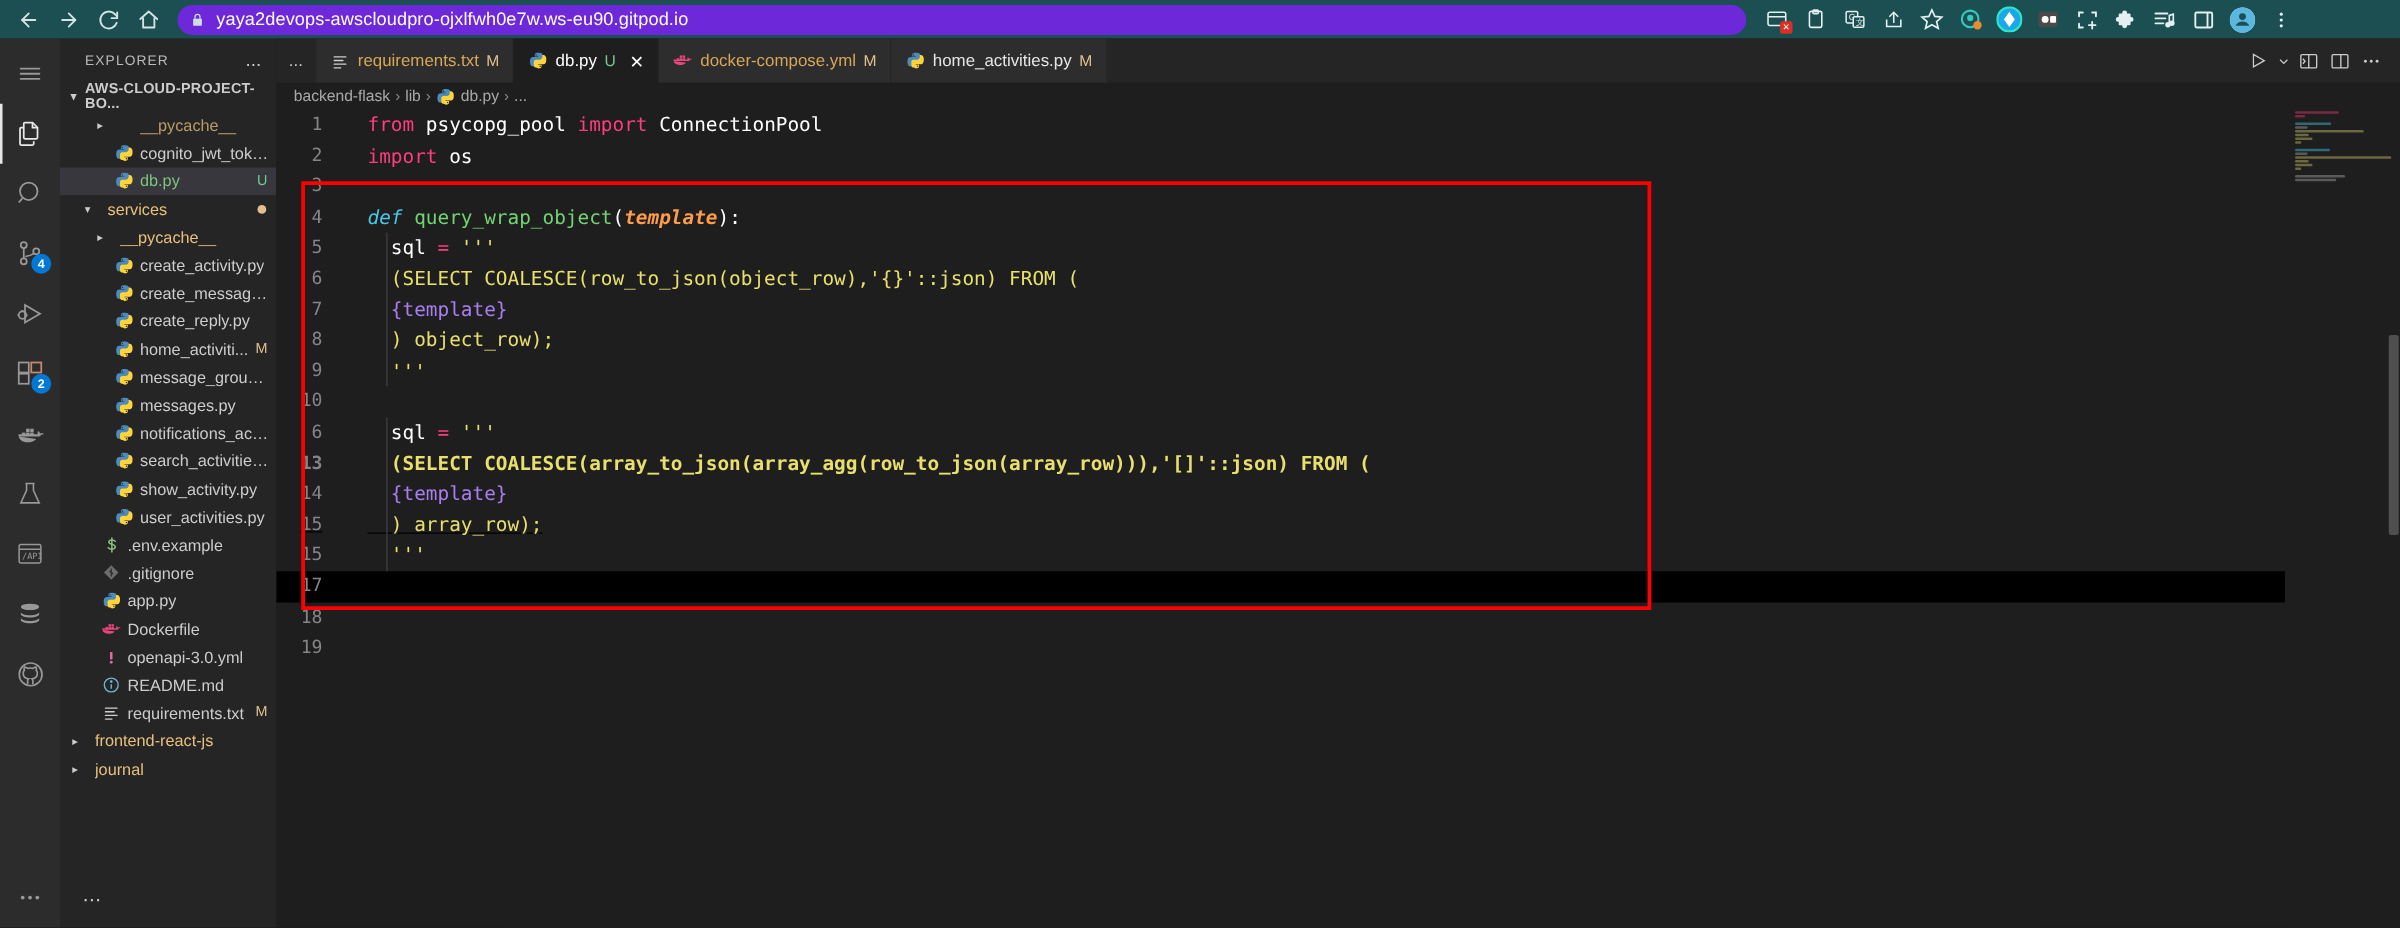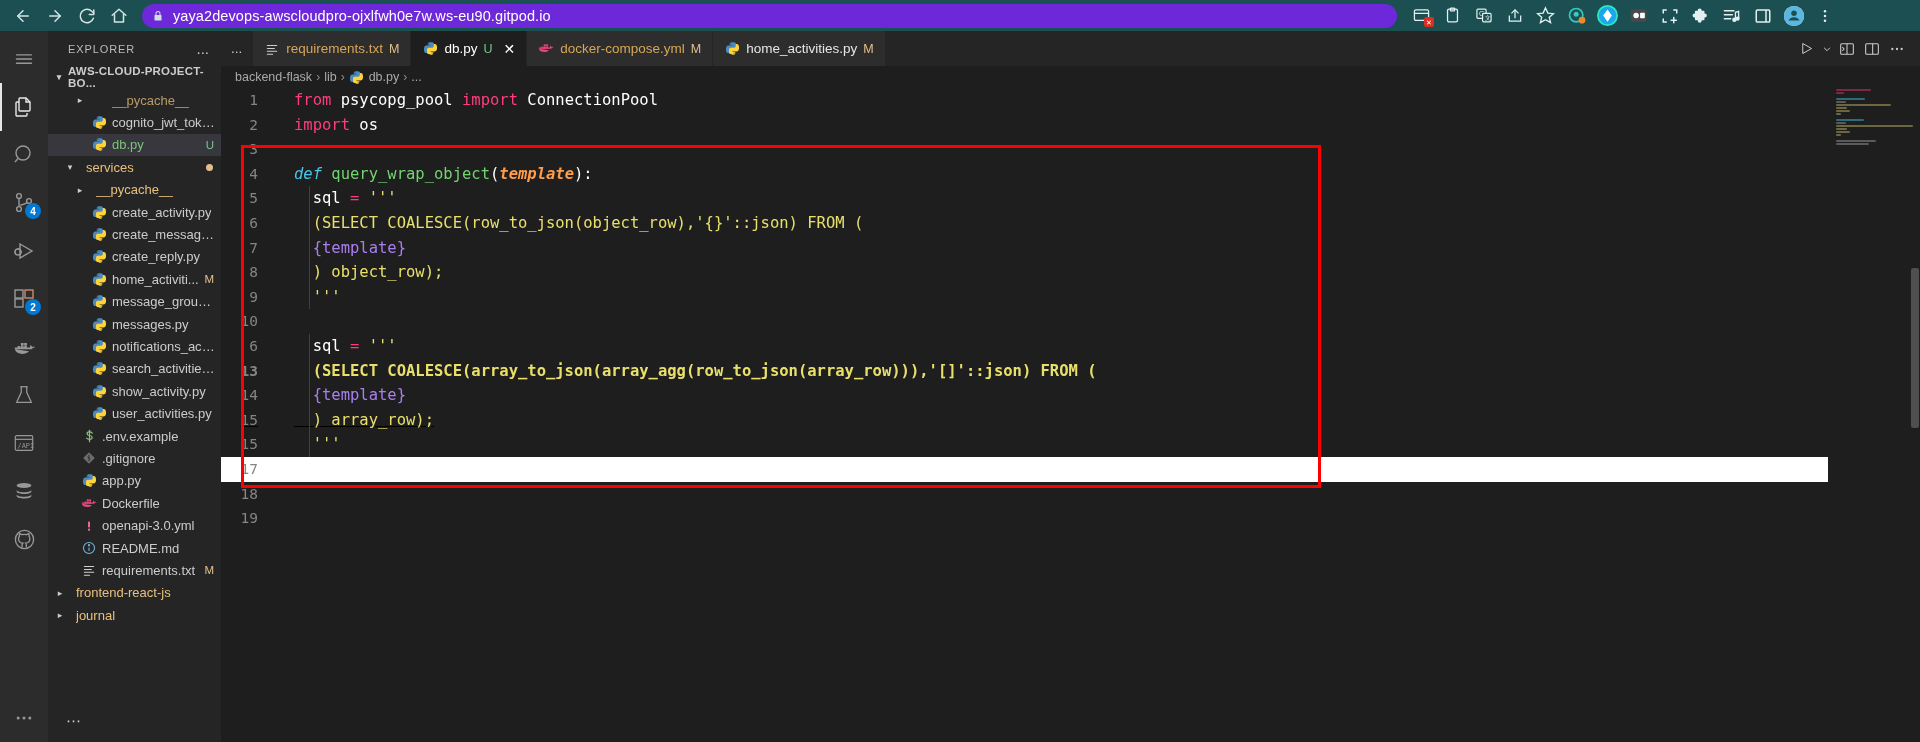--- a/index.html
+++ b/index.html
@@ -124,21 +124,21 @@
   }
   .bc-sep { color: #8c8c8c; font-size: 12px; }
 
   
   #code-wrap { flex: 1; position: relative; overflow: hidden; }
   #code {
     font-family: "DejaVu Sans Mono", "Liberation Mono", monospace;
     font-size: 15.5px; line-height: 24.6px; position: relative;
   }
   .cline { display: flex; height: 24.6px; align-items: center; white-space: pre; }
-  .cline.hl { background: #ffffff; }
+  .cline.hl { background: #000000; }
   .gutter {
     width: 58px; text-align: right; padding-right: 21px;
     color: #858585; flex: none; font-size: 14.5px;
   }
   .ctext { padding-left: 15px; }
 
   
   .t-kw  { color: #ff3c7e; }          
   .t-def { color: #47c8e8; font-style: italic; }
   .t-fn  { color: #72d572; }

